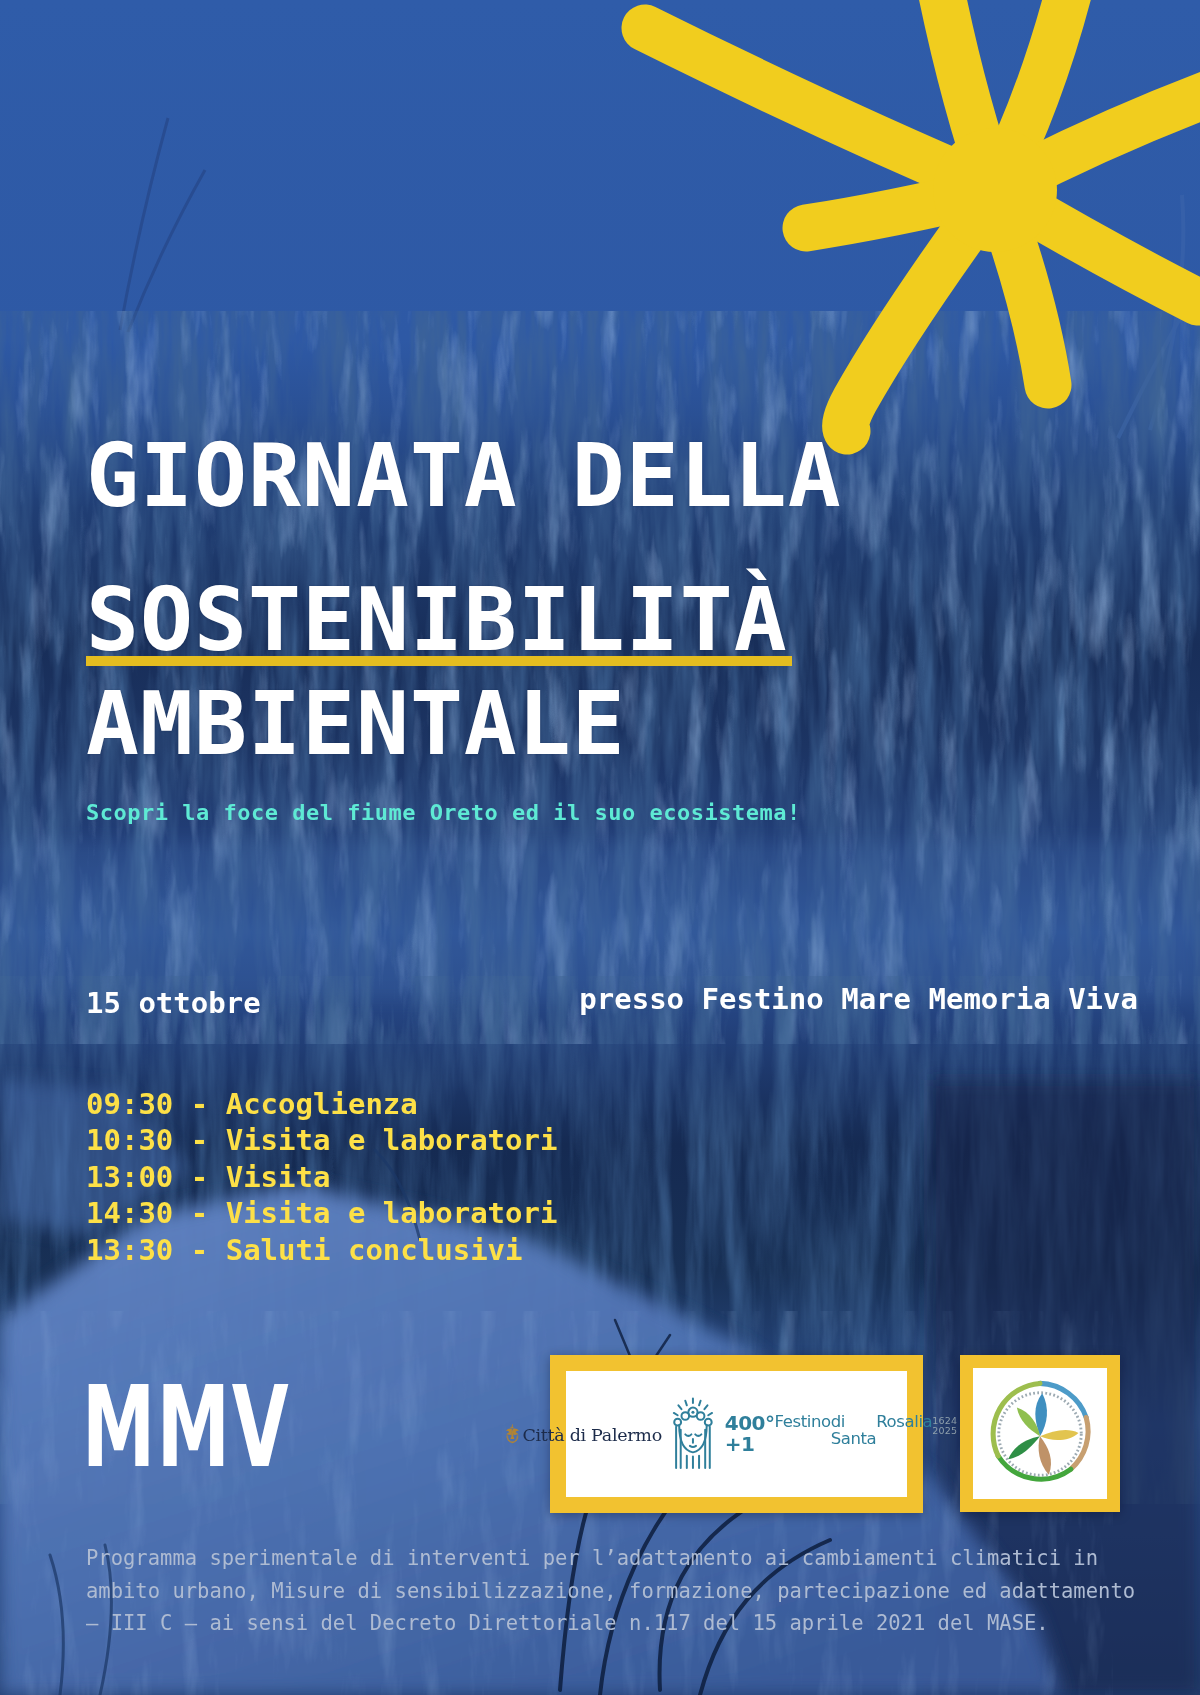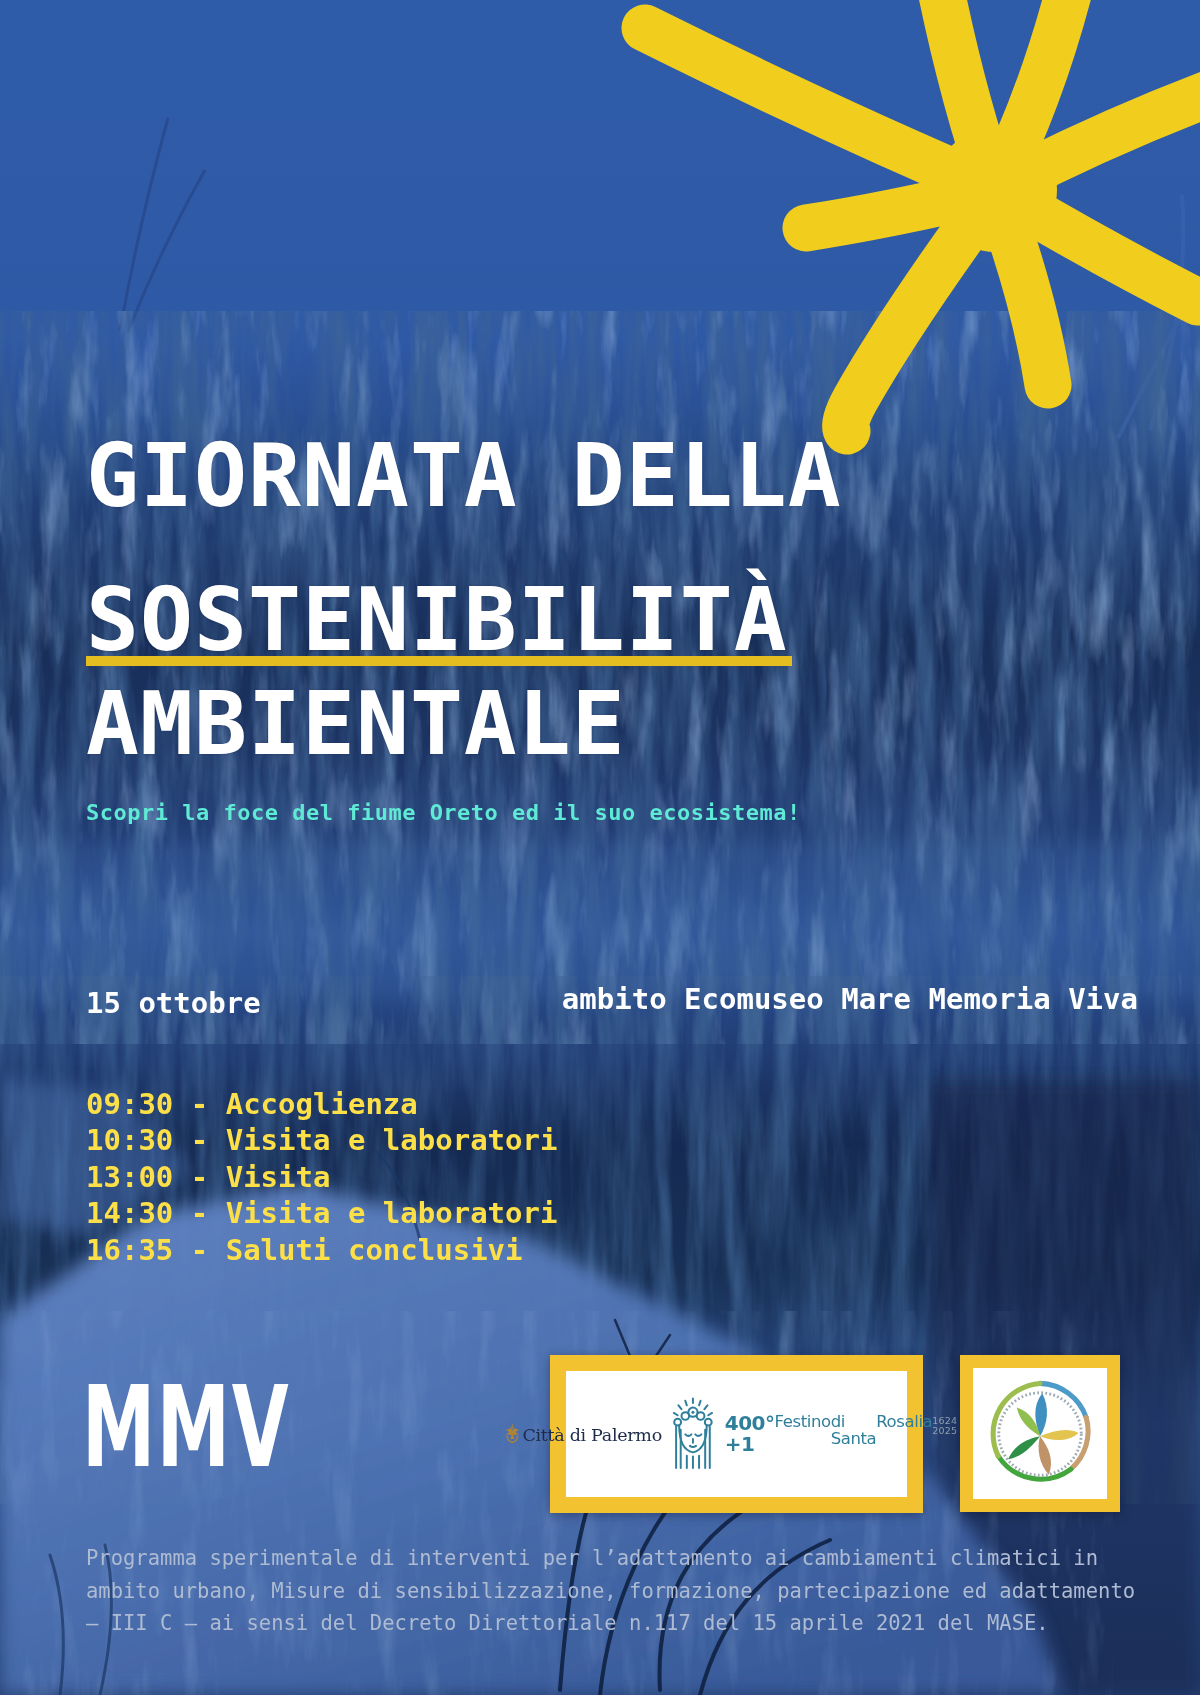--- a/index.html
+++ b/index.html
@@ -142,28 +142,28 @@
   </svg>
 
   <div class="abs title-line" style="top:428px">GIORNATA DELLA</div>
   <div class="abs title-line" style="top:572px">SOSTENIBILITÀ</div>
   <div class="abs underline-bar"></div>
   <div class="abs title-line" style="top:676px">AMBIENTALE</div>
 
   <div class="abs subtitle">Scopri la foce del fiume Oreto ed il suo ecosistema!</div>
 
   <div class="abs date-text">15 ottobre</div>
-  <div class="abs venue-text">ambito Ecomuseo Mare Memoria Viva</div>
+  <div class="abs venue-text">presso Festino Mare Memoria Viva</div>
 
   <div class="abs schedule">
     <div class="sched-row"><span>09:30</span><span> - </span><span>Accoglienza</span></div>
     <div class="sched-row"><span>10:30</span><span> - </span><span>Visita e laboratori</span></div>
     <div class="sched-row"><span>13:00</span><span> - </span><span>Visita</span></div>
     <div class="sched-row"><span>14:30</span><span> - </span><span>Visita e laboratori</span></div>
-    <div class="sched-row"><span>16:35</span><span> - </span><span>Saluti conclusivi</span></div>
+    <div class="sched-row"><span>13:30</span><span> - </span><span>Saluti conclusivi</span></div>
   </div>
 
   <div class="abs mmv">MMV</div>
 
   <div class="abs logo-box box1">
     <div class="box-inner">
       <div class="palermo-col">
         <svg width="86" height="84" viewBox="0 0 100 100" aria-hidden="true">
           <g fill="#B28433">
             <circle cx="50" cy="5" r="2.4"></circle>

